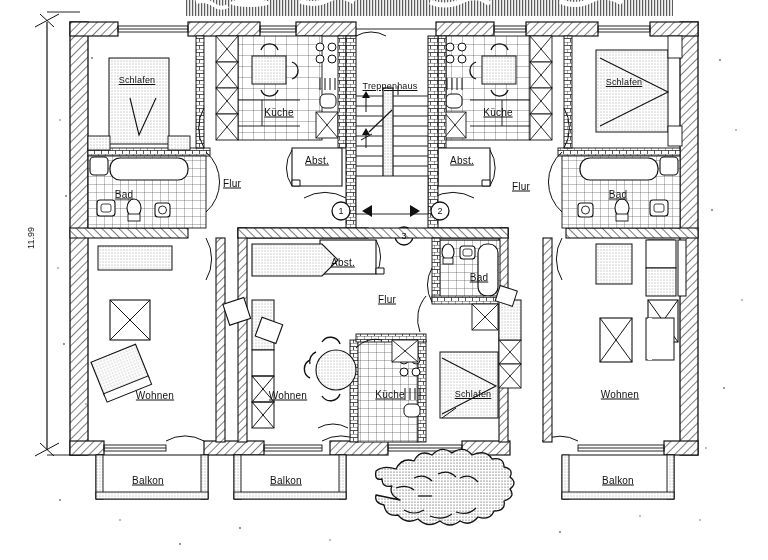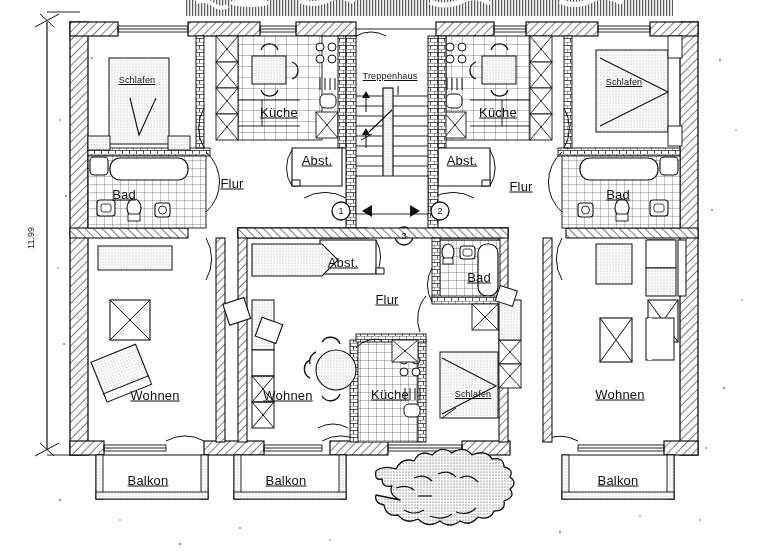--- a/index.html
+++ b/index.html
@@ -6,21 +6,21 @@
   html,body{margin:0;padding:0;background:#ffffff;}
   body{
     font-family:"Liberation Sans", sans-serif;
     width:768px;height:560px;overflow:hidden;position:relative;
     color:#111;
   }
   #plan{position:absolute;left:0;top:0;width:768px;height:560px;}
   .lbl{
     position:absolute;
     font-family:"Liberation Sans", sans-serif;
-    font-size:13px;
+    font-size:10px;
     color:#111;
     white-space:nowrap;
     text-decoration:underline;
     letter-spacing:0.2px;
     transform:translate(-50%,-50%);
     pointer-events:none;
   }
   .lbl.big{font-size:9px;}
   .dimlbl{
     position:absolute;
@@ -594,21 +594,21 @@
       <circle cx="60" cy="500" r="0.9"></circle>
   </g>
 </svg>
 
 <div id="labels">
     <div class="lbl big" style="left: 137px; top: 80px;">Schlafen</div>
     <div class="lbl" style="left: 124px; top: 194px;">Bad</div>
     <div class="lbl" style="left: 279px; top: 112px;">Küche</div>
     <div class="lbl" style="left: 232px; top: 183px;">Flur</div>
     <div class="lbl" style="left: 317px; top: 160px;">Abst.</div>
-    <div class="lbl big" style="left: 390px; top: 76px;">Treppenhaus</div>
+    <div class="lbl big" style="left: 390px; top: 86px;">Treppenhaus</div>
     <div class="lbl" style="left: 498px; top: 112px;">Küche</div>
     <div class="lbl" style="left: 462px; top: 160px;">Abst.</div>
     <div class="lbl" style="left: 521px; top: 186px;">Flur</div>
     <div class="lbl big" style="left: 624px; top: 82px;">Schlafen</div>
     <div class="lbl" style="left: 618px; top: 194px;">Bad</div>
     <div class="lbl" style="left: 155px; top: 395px;">Wohnen</div>
     <div class="lbl" style="left: 148px; top: 480px;">Balkon</div>
     <div class="lbl" style="left: 343px; top: 262px;">Abst.</div>
     <div class="lbl" style="left: 387px; top: 299px;">Flur</div>
     <div class="lbl" style="left: 479px; top: 277px;">Bad</div>

